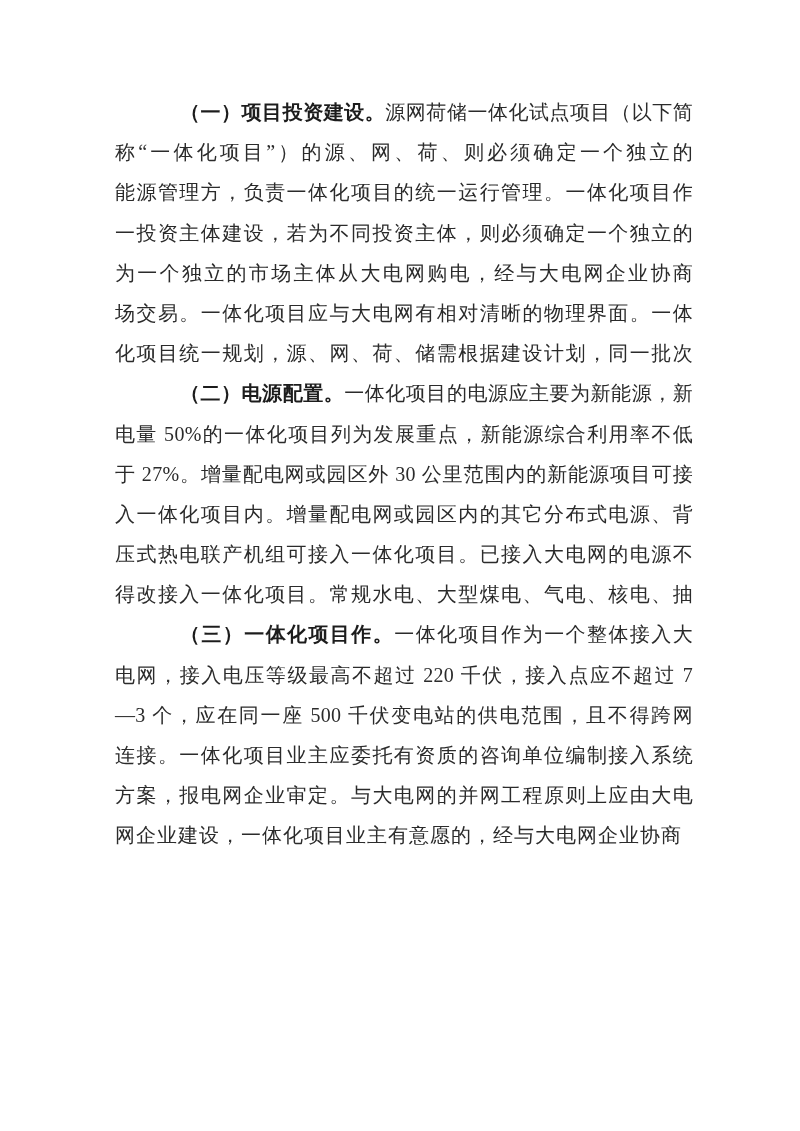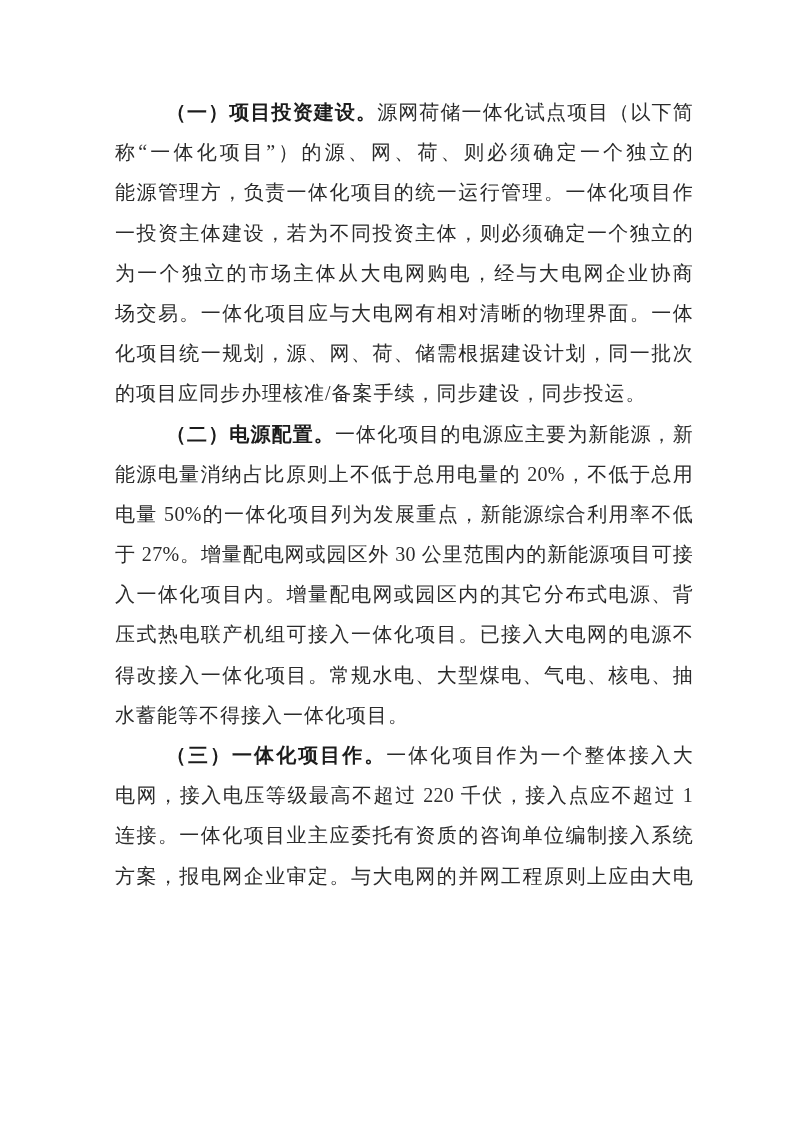--- a/index.html
+++ b/index.html
@@ -36,41 +36,41 @@
     padding-left: 51px;
   }
   .line.flush {
     text-align: left;
     text-align-last: left;
     letter-spacing: 1px;
   }
   .heading {
     font-weight: bold;
     color: #1c1c1c;
+    margin-left: 14px;
   }
 </style>
 </head>
 <body>
 
 <div class="page">
   <div class="text-column">
       <div class="line indent"><span class="heading">（一）项目投资建设。</span><span>源网荷储一体化试点项目（以下简</span></div>
       <div class="line"><span>称“一体化项目”）的源、网、荷、则必须确定一个独立的</span></div>
       <div class="line"><span>能源管理方，负责一体化项目的统一运行管理。一体化项目作</span></div>
       <div class="line"><span>一投资主体建设，若为不同投资主体，则必须确定一个独立的</span></div>
       <div class="line"><span>为一个独立的市场主体从大电网购电，经与大电网企业协商</span></div>
       <div class="line"><span>场交易。一体化项目应与大电网有相对清晰的物理界面。一体</span></div>
       <div class="line"><span>化项目统一规划，源、网、荷、储需根据建设计划，同一批次</span></div>
-      <div class="line flush"><span>的项目应同步办理核准/备案手续，同步建设，同步投运。</span></div>
       <div class="line indent"><span class="heading">（二）电源配置。</span><span>一体化项目的电源应主要为新能源，新</span></div>
-      <div class="line"><span>能源电量消纳占比原则上不低于总用电量的 20%，不低于总用</span></div>
       <div class="line"><span>电量 50%的一体化项目列为发展重点，新能源综合利用率不低</span></div>
       <div class="line"><span>于 27%。增量配电网或园区外 30 公里范围内的新能源项目可接</span></div>
       <div class="line"><span>入一体化项目内。增量配电网或园区内的其它分布式电源、背</span></div>
       <div class="line"><span>压式热电联产机组可接入一体化项目。已接入大电网的电源不</span></div>
       <div class="line"><span>得改接入一体化项目。常规水电、大型煤电、气电、核电、抽</span></div>
-      <div class="line flush"><span>水蓄能等不得接入一体化项目。</span></div>
       <div class="line indent"><span class="heading">（三）一体化项目作。</span><span>一体化项目作为一个整体接入大</span></div>
-      <div class="line"><span>电网，接入电压等级最高不超过 220 千伏，接入点应不超过 1</span></div>
+      <div class="line"><span>电网，接入电压等级最高不超过 220 千伏，接入点应不超过 7</span></div>
+      <div class="line"><span>—3 个，应在同一座 500 千伏变电站的供电范围，且不得跨网</span></div>
       <div class="line"><span>连接。一体化项目业主应委托有资质的咨询单位编制接入系统</span></div>
       <div class="line"><span>方案，报电网企业审定。与大电网的并网工程原则上应由大电</span></div>
+      <div class="line flush"><span>网企业建设，一体化项目业主有意愿的，经与大电网企业协商</span></div>
     </div>
 </div>
 
 </body></html>

